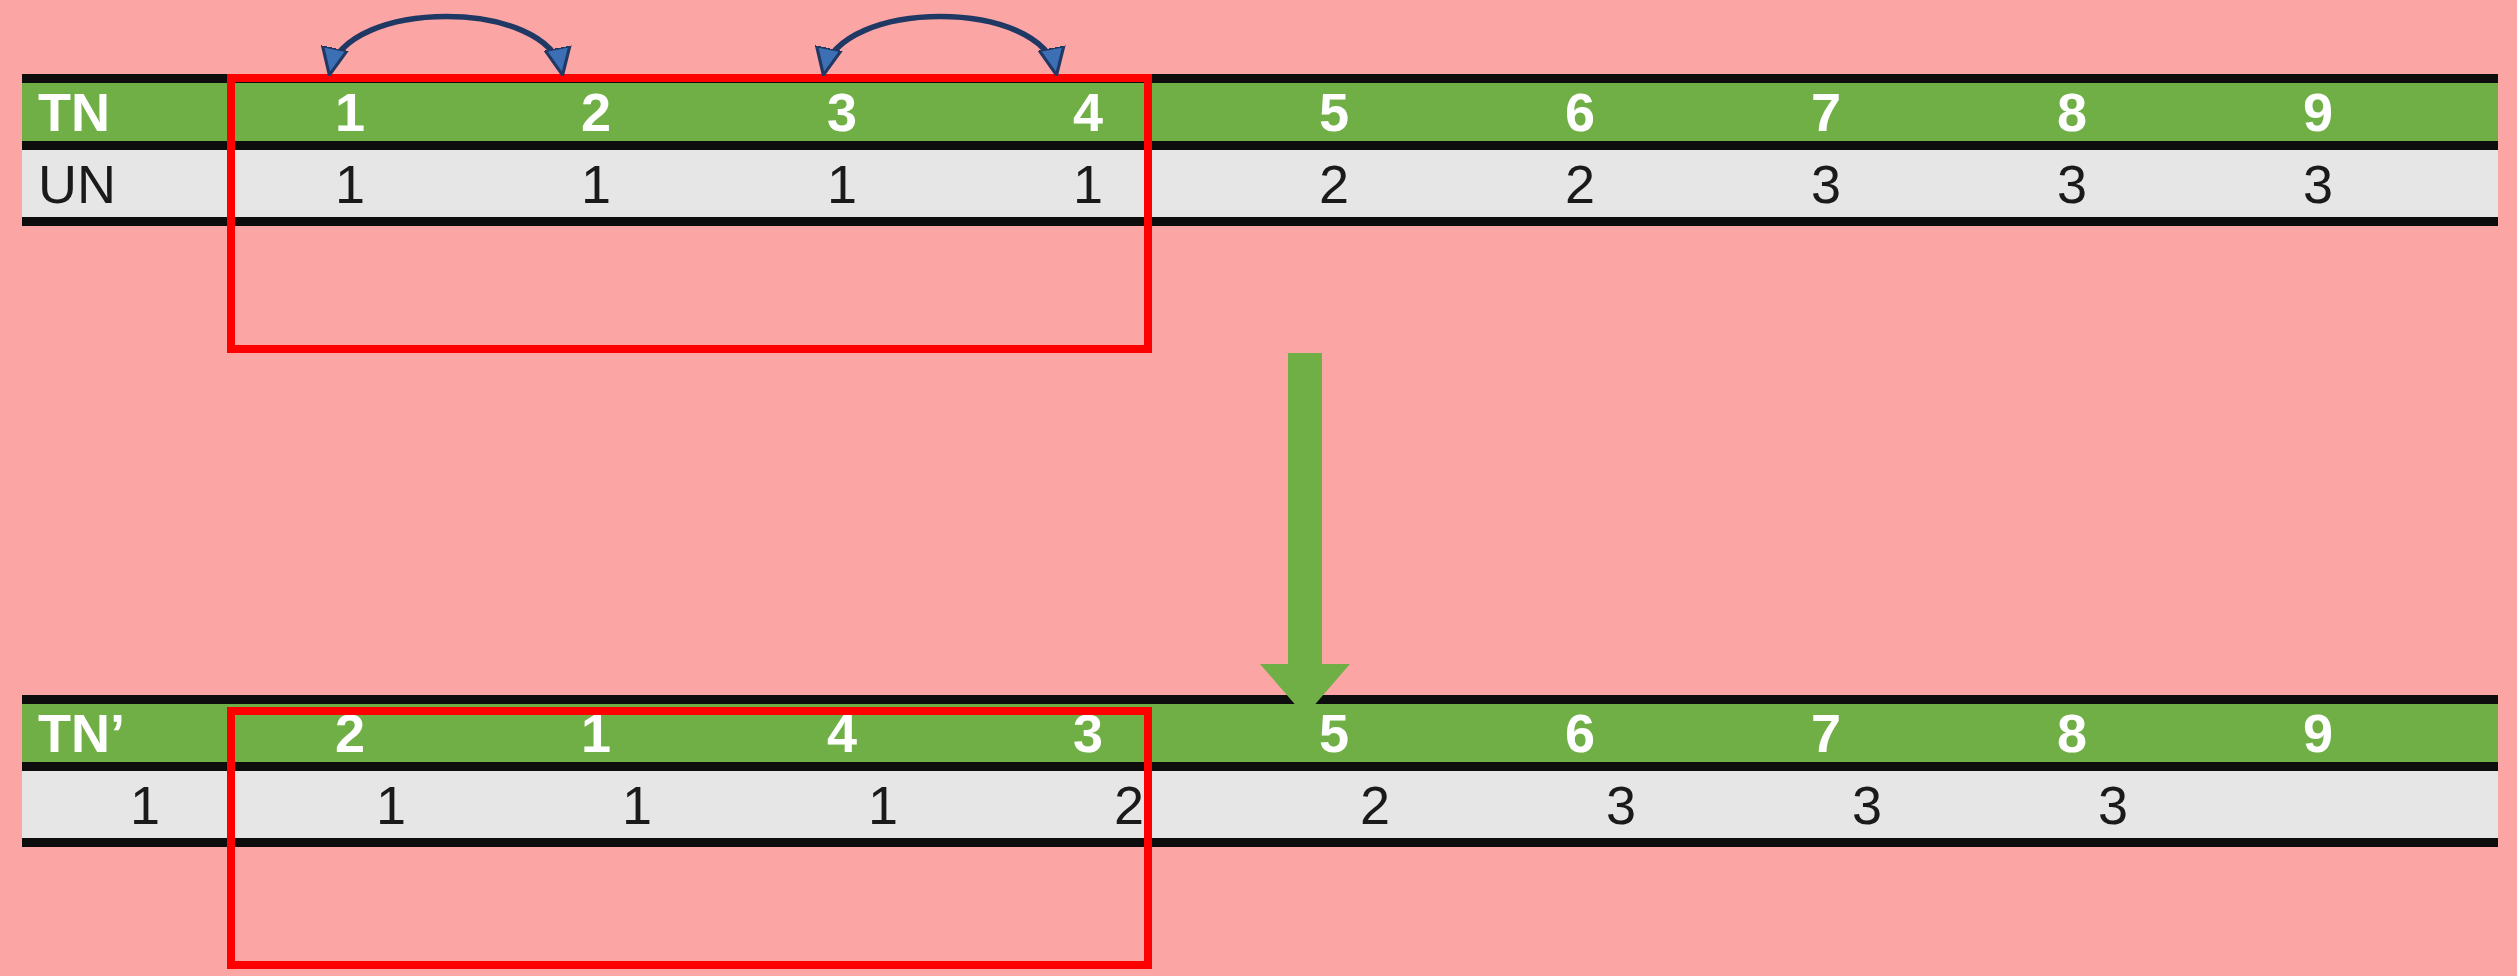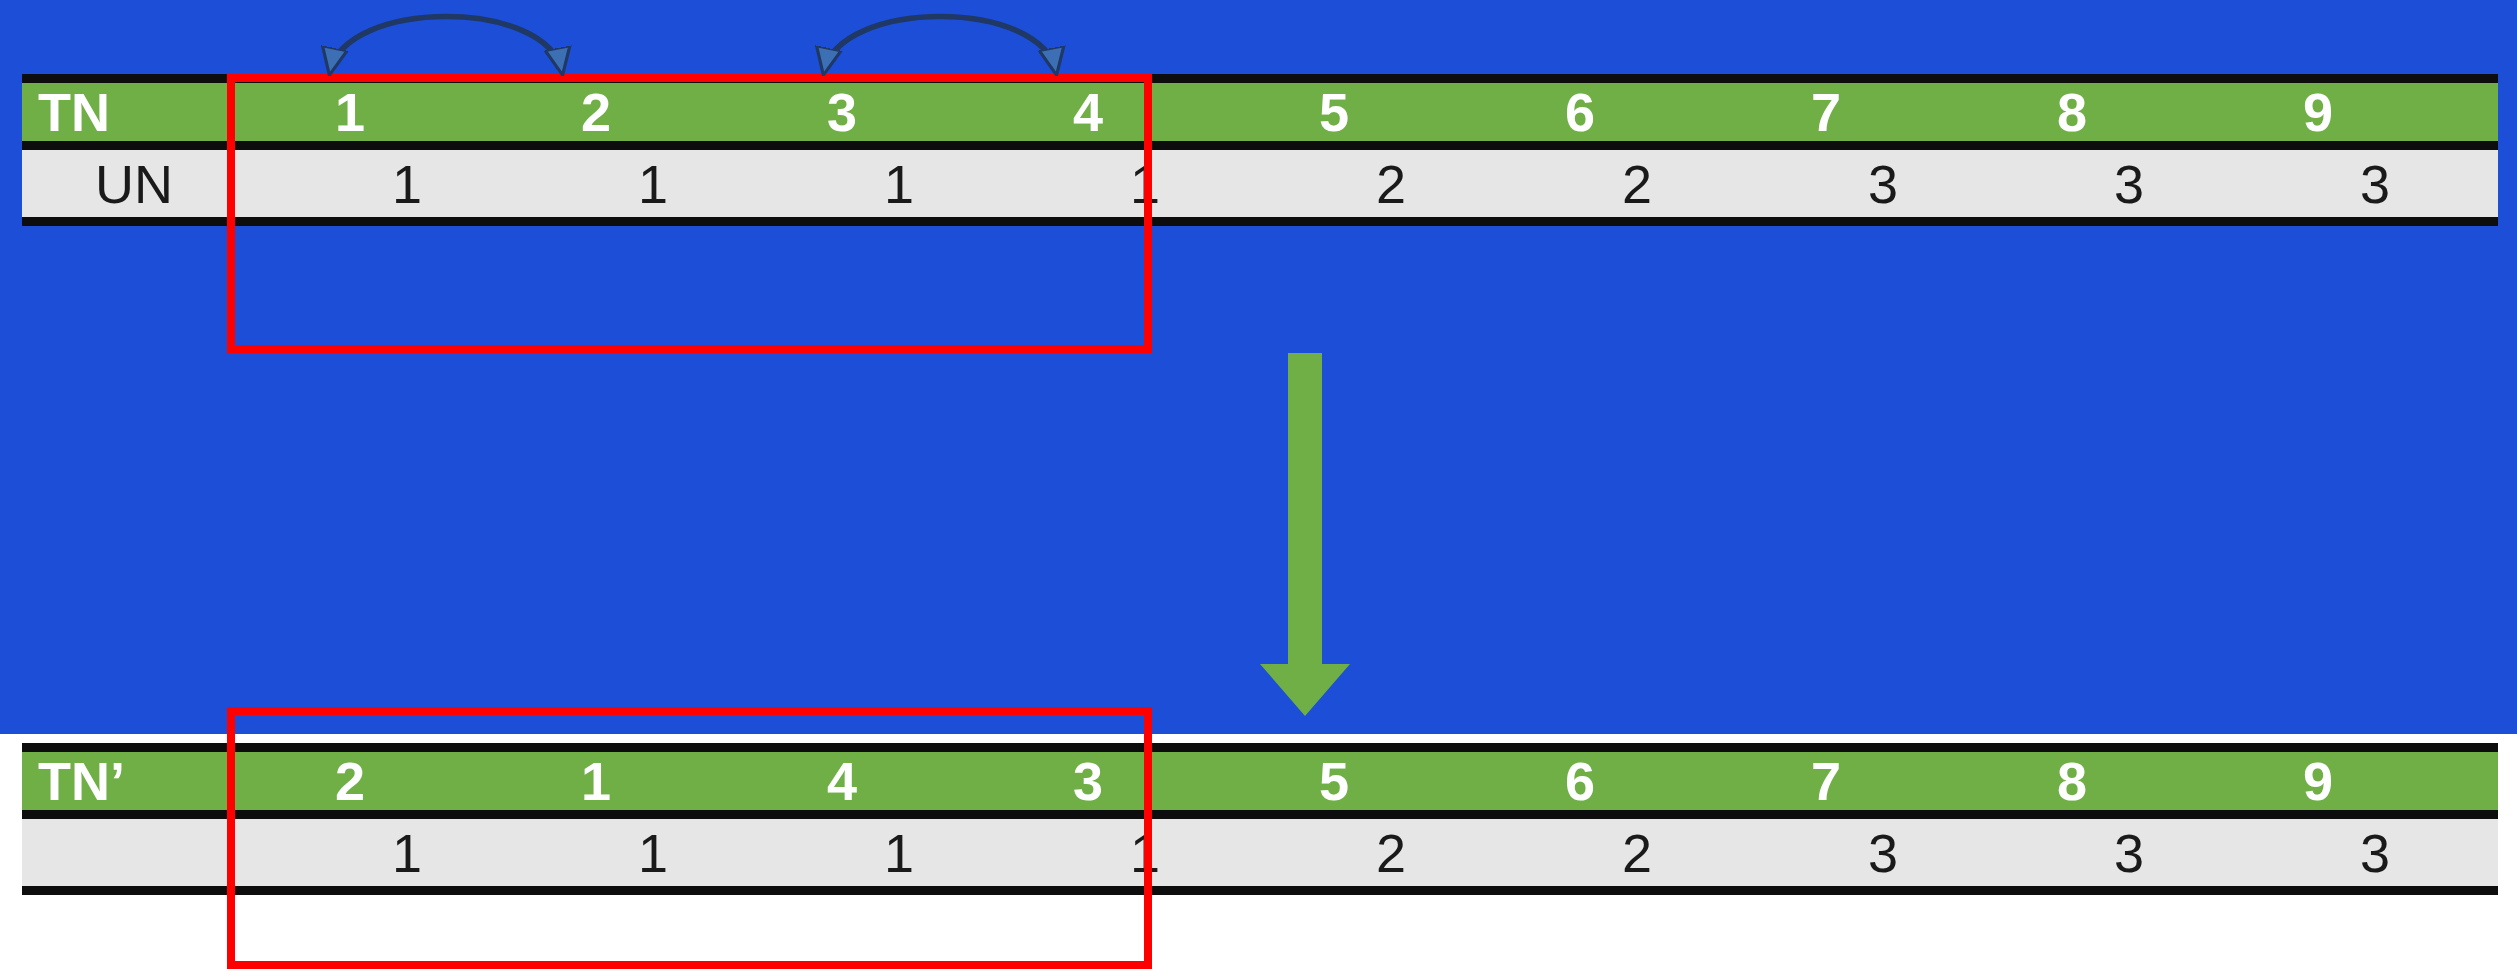--- a/index.html
+++ b/index.html
@@ -9,22 +9,22 @@
   }
   body {
     width: 2517px;
     height: 976px;
     font-family: "Liberation Sans", sans-serif;
     overflow: hidden;
   }
   #stage {
     position: relative;
     width: 2517px;
-    height: 734px;
-    background: #1d4ed8;
+    height: 976px;
+    background: #fca5a5;
   }
 
   
   .table-block {
     position: absolute;
     left: 22px;
     width: 2476px;
   }
   .row {
     position: relative;
@@ -35,21 +35,20 @@
   .row-head {
     height: 76px;
     background: #6FAF46;
     border-top: 9px solid #0d0d0d;
     border-bottom: 9px solid #0d0d0d;
   }
   .row-body {
     height: 76px;
     background: #E6E6E6;
     border-bottom: 9px solid #0d0d0d;
-    justify-content: flex-end;
   }
   .cell {
     display: flex;
     align-items: center;
     justify-content: center;
     box-sizing: border-box;
     font-size: 54px;
     line-height: 1;
     user-select: none;
   }
@@ -118,21 +117,21 @@
       <div class="cell cell-val">2</div>
       <div class="cell cell-val">2</div>
       <div class="cell cell-val">3</div>
       <div class="cell cell-val">3</div>
       <div class="cell cell-val">3</div>
     </div>
   </div>
 
   <div class="red-box" style="left:227px; top:74px; width:925px; height:279px;"></div>
 
-  <div class="table-block" id="table-after" style="top:743px;">
+  <div class="table-block" id="table-after" style="top:695px;">
 
     <div class="row row-head">
       <div class="cell cell-label">TN’</div>
       <div class="cell cell-val">2</div>
       <div class="cell cell-val">1</div>
       <div class="cell cell-val">4</div>
       <div class="cell cell-val">3</div>
       <div class="cell cell-val">5</div>
       <div class="cell cell-val">6</div>
       <div class="cell cell-val">7</div>

